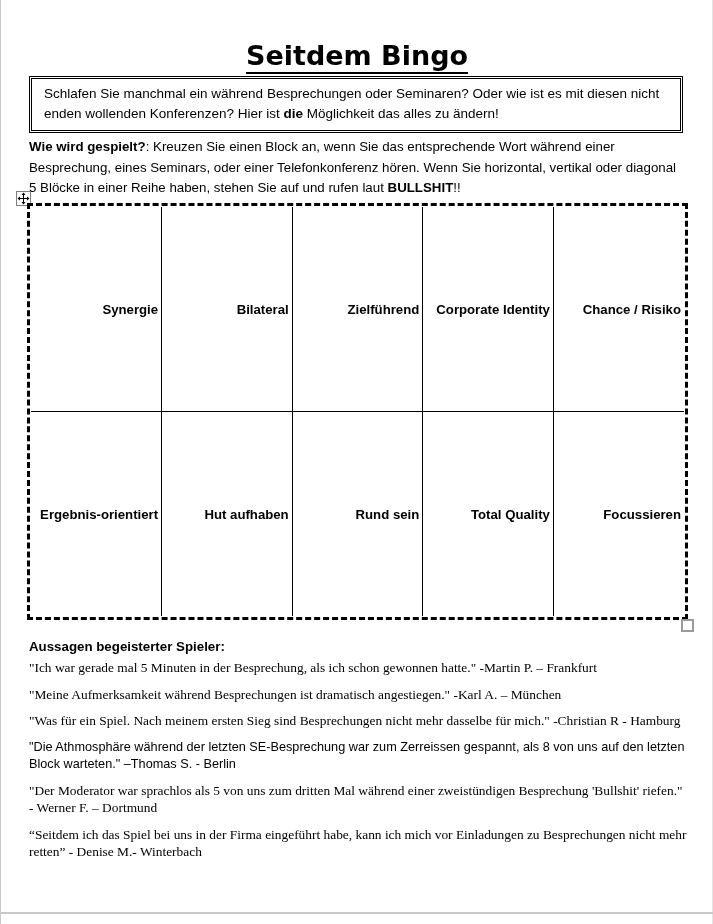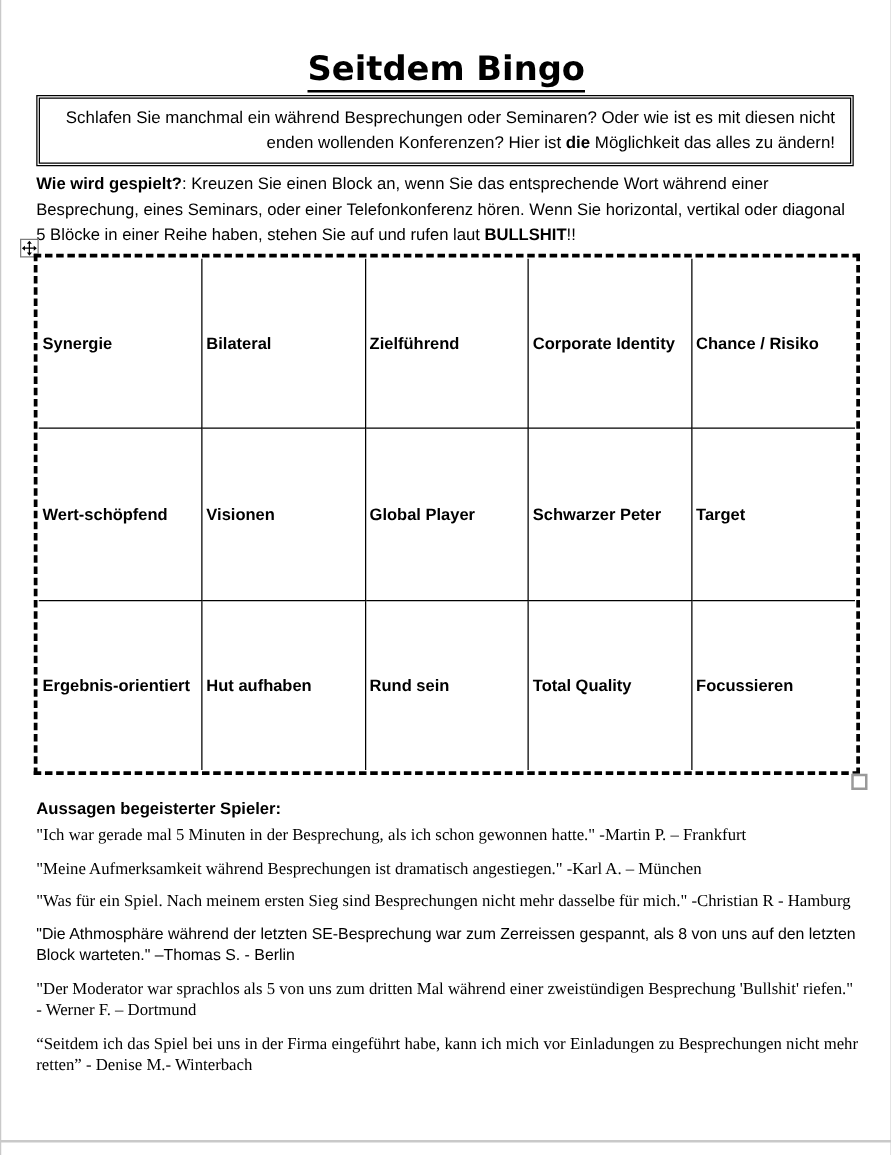--- a/index.html
+++ b/index.html
@@ -64,21 +64,21 @@
 
   
   .callout {
     position: absolute;
     left: 29px;
     top: 76px;
     width: 654px;
     box-sizing: border-box;
     border: 3px double #000;
     padding: 5px 12px 6px 12px;
-    text-align: right;
+    text-align: left;
     font-size: 13.5px;
     line-height: 20px;
   }
 
   
   .instructions {
     position: absolute;
     left: 29px;
     top: 137px;
     width: 655px;
@@ -123,21 +123,21 @@
     background: #fff;
   }
   table.bingo {
     width: 100%;
     height: 100%;
     border-collapse: collapse;
     table-layout: fixed;
   }
   table.bingo td {
     border: 1px solid #000;
-    text-align: left;
+    text-align: right;
     vertical-align: middle;
     font-size: 13.2px;
     font-weight: bold;
     line-height: 17px;
     padding: 2px 3px;
   }
   table.bingo tr:first-child td { border-top: none; }
   table.bingo tr:last-child td { border-bottom: none; }
   table.bingo td:first-child { border-left: none; }
   table.bingo td:last-child { border-right: none; }
@@ -200,27 +200,20 @@
     <table class="bingo">
       <tbody>
         <tr>
           <td>Synergie</td>
           <td>Bilateral</td>
           <td>Zielführend</td>
           <td>Corporate Identity</td>
           <td>Chance / Risiko</td>
         </tr>
         <tr>
-          <td>Wert-schöpfend</td>
-          <td>Visionen</td>
-          <td>Global Player</td>
-          <td>Schwarzer Peter</td>
-          <td>Target</td>
-        </tr>
-        <tr>
           <td>Ergebnis-orientiert</td>
           <td>Hut aufhaben</td>
           <td>Rund sein</td>
           <td>Total Quality</td>
           <td>Focussieren</td>
         </tr>
       </tbody>
     </table>
   </div>
 

